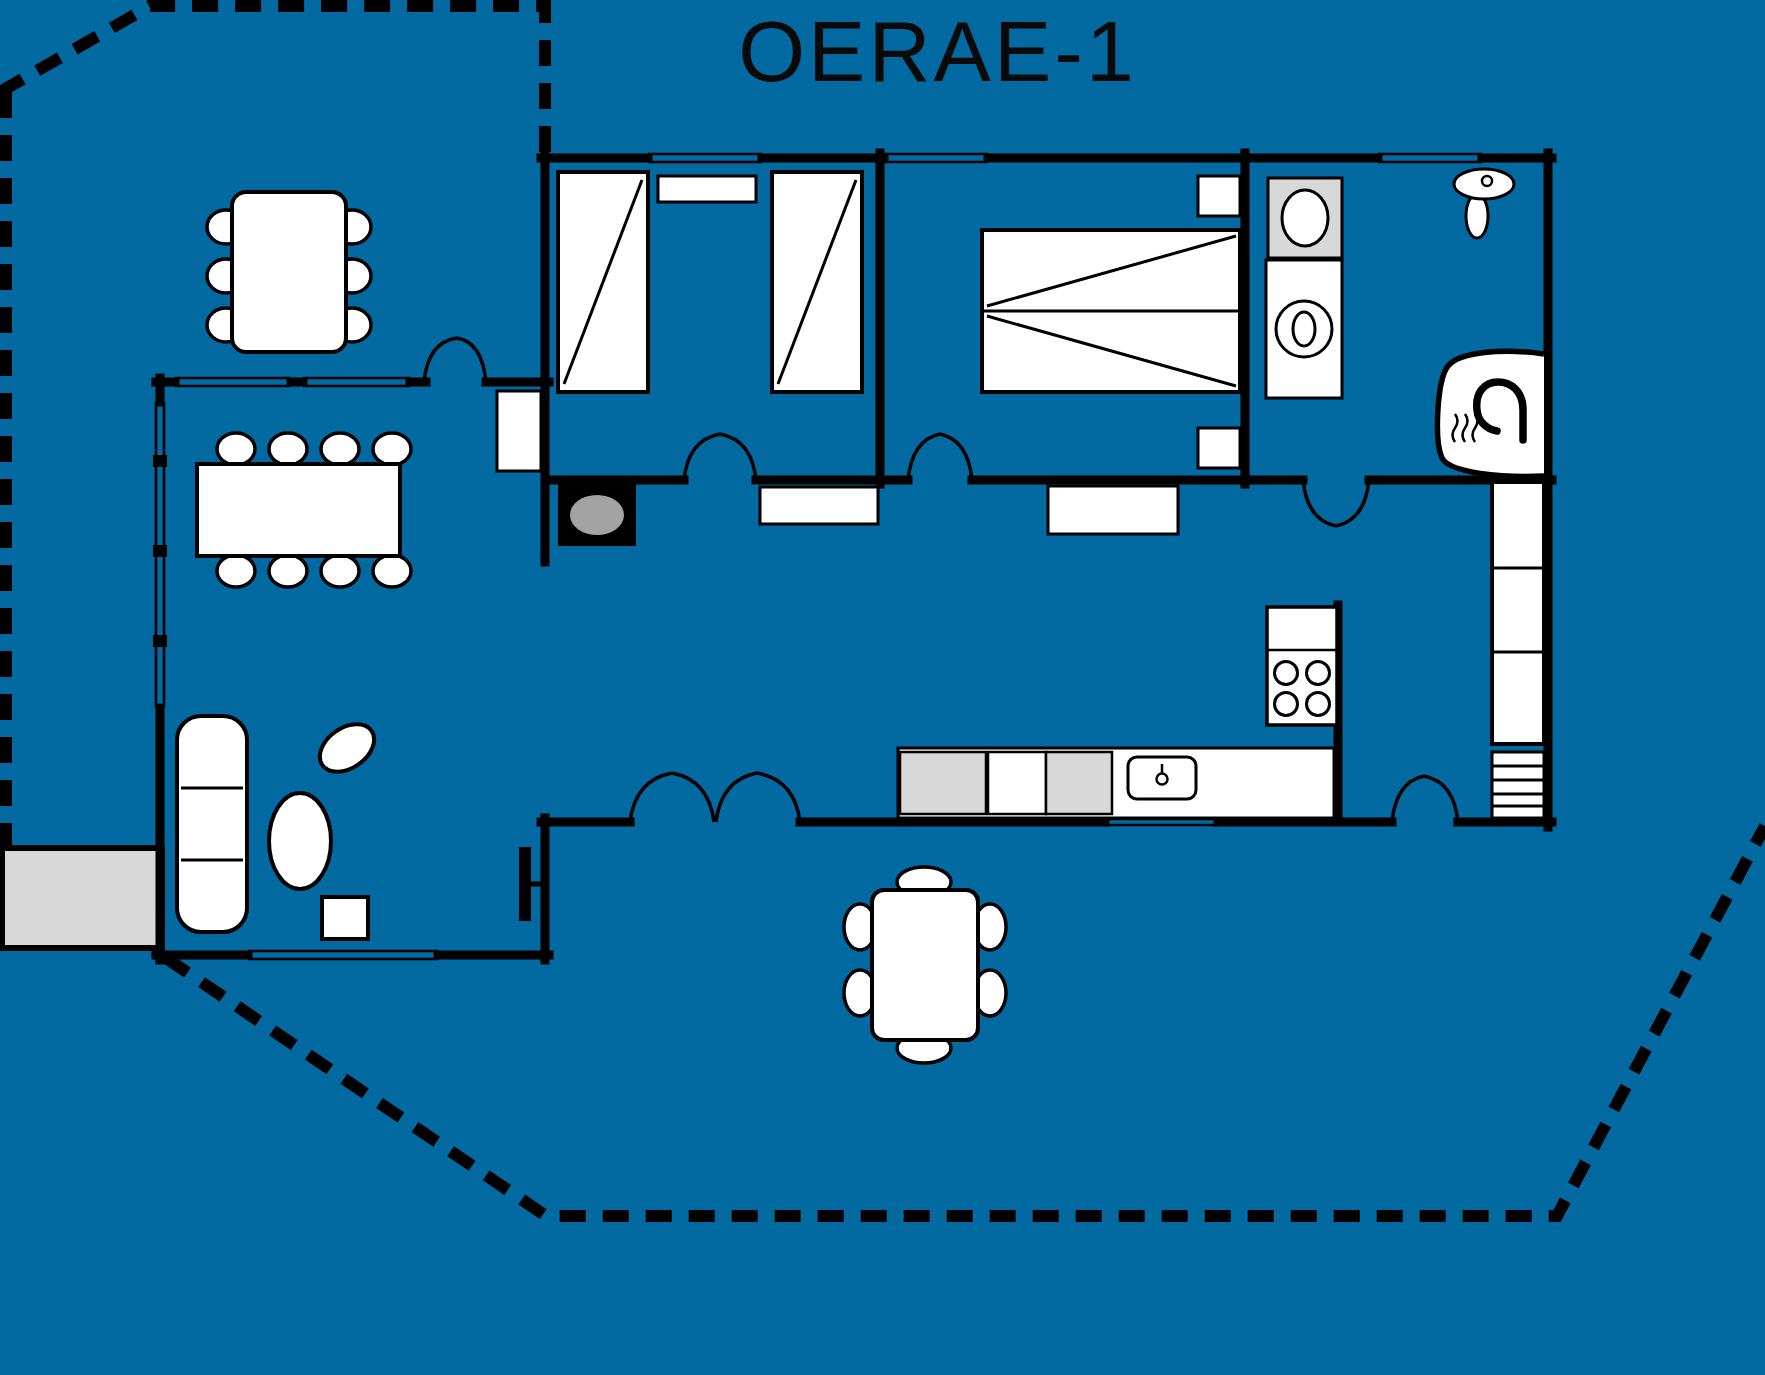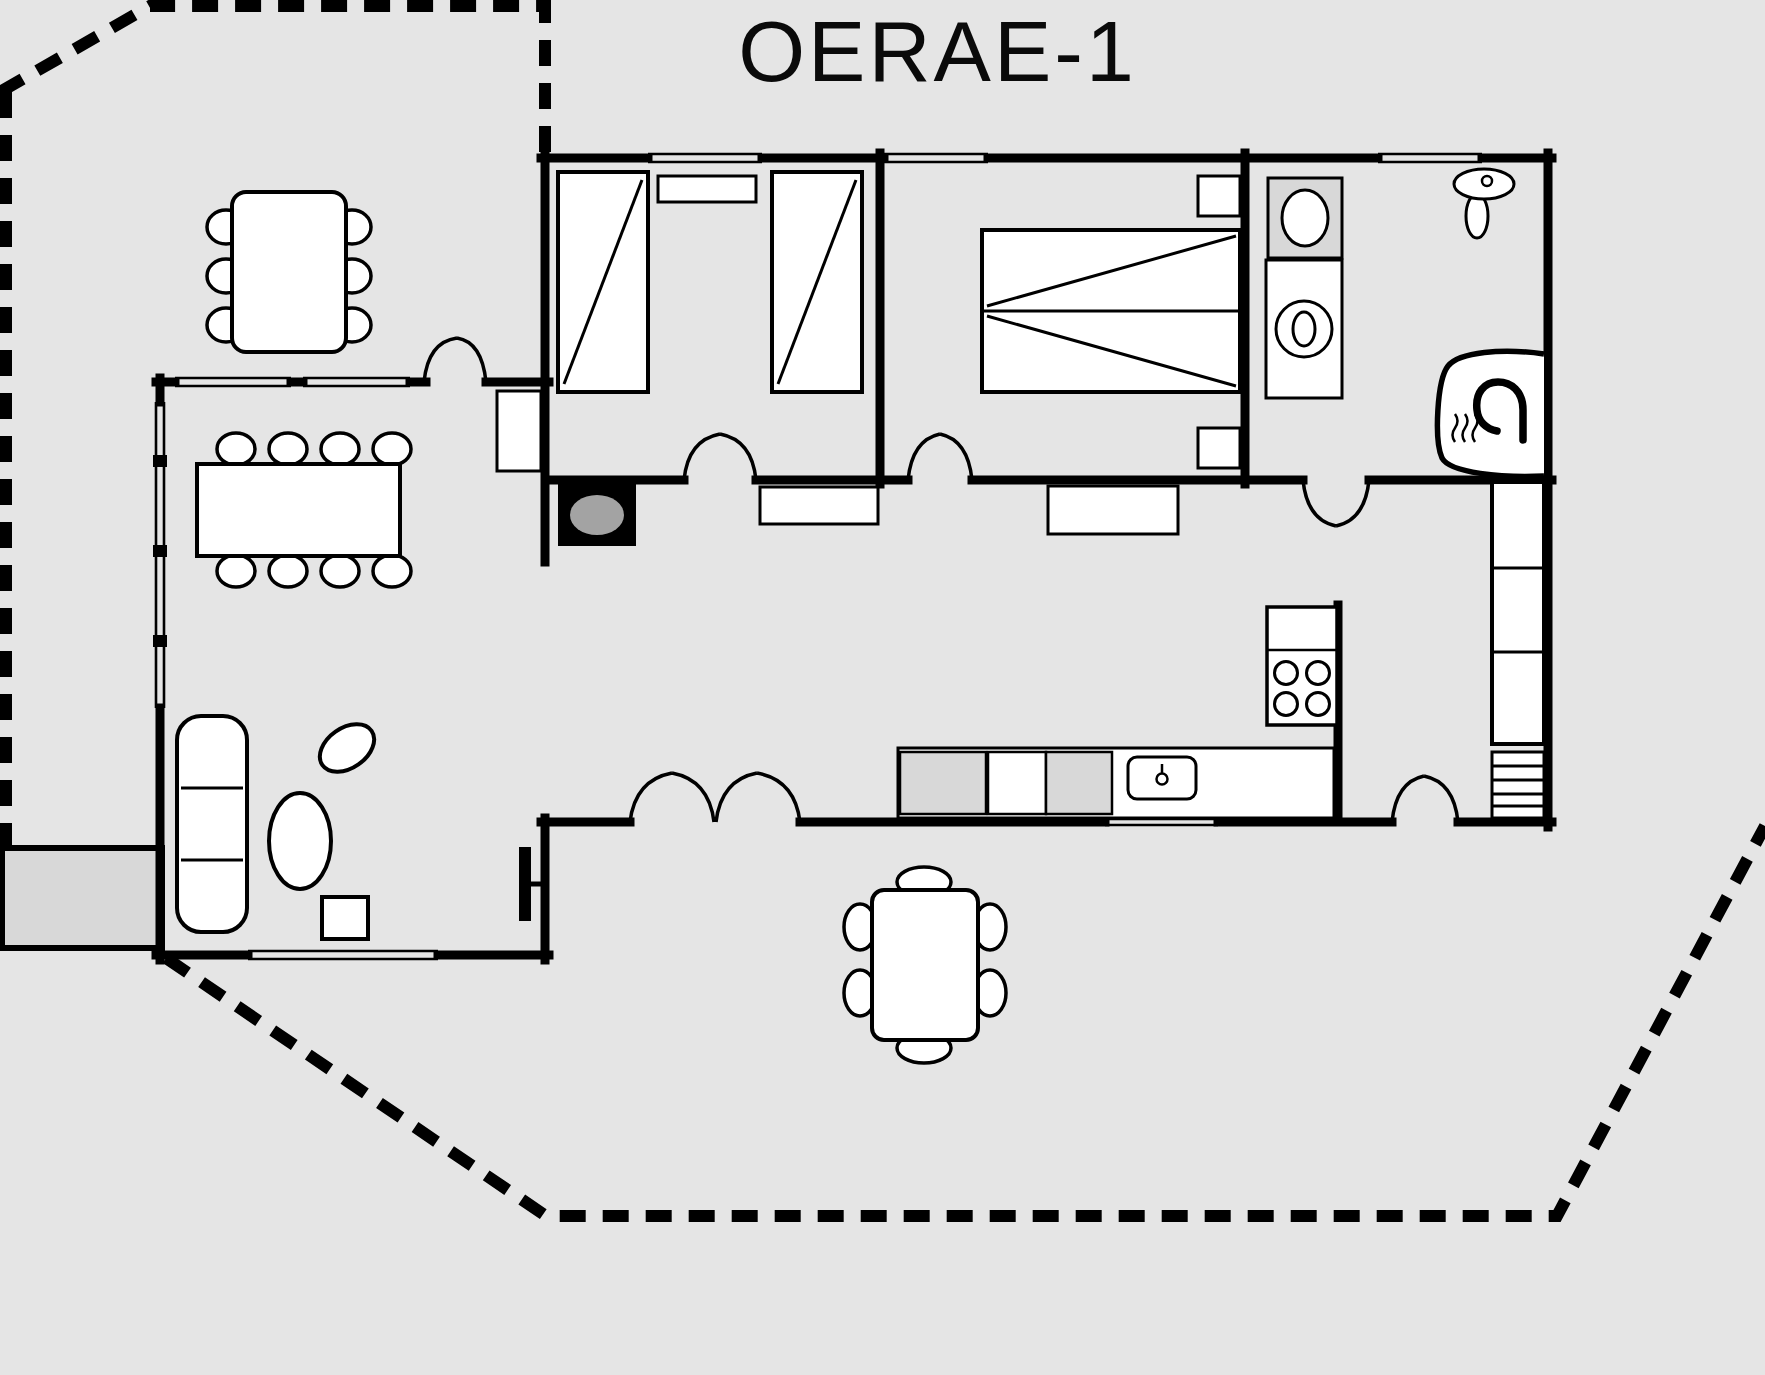--- a/index.html
+++ b/index.html
@@ -1,20 +1,20 @@
 <!DOCTYPE html>
 <html><head>
 <meta charset="utf-8">
 <style>
   html, body { margin: 0; padding: 0; background: #ffffff; }
   .stage {
     position: relative;
     width: 1765px;
     height: 1375px;
-    background: #e5e5e5;
+    background: #0369a1;
     overflow: hidden;
     font-family: "Liberation Sans", sans-serif;
   }
   .plan-title {
     position: absolute;
     top: 2px;
     left: 0;
     width: 100%;
     text-align: center;
     font-size: 86px;

